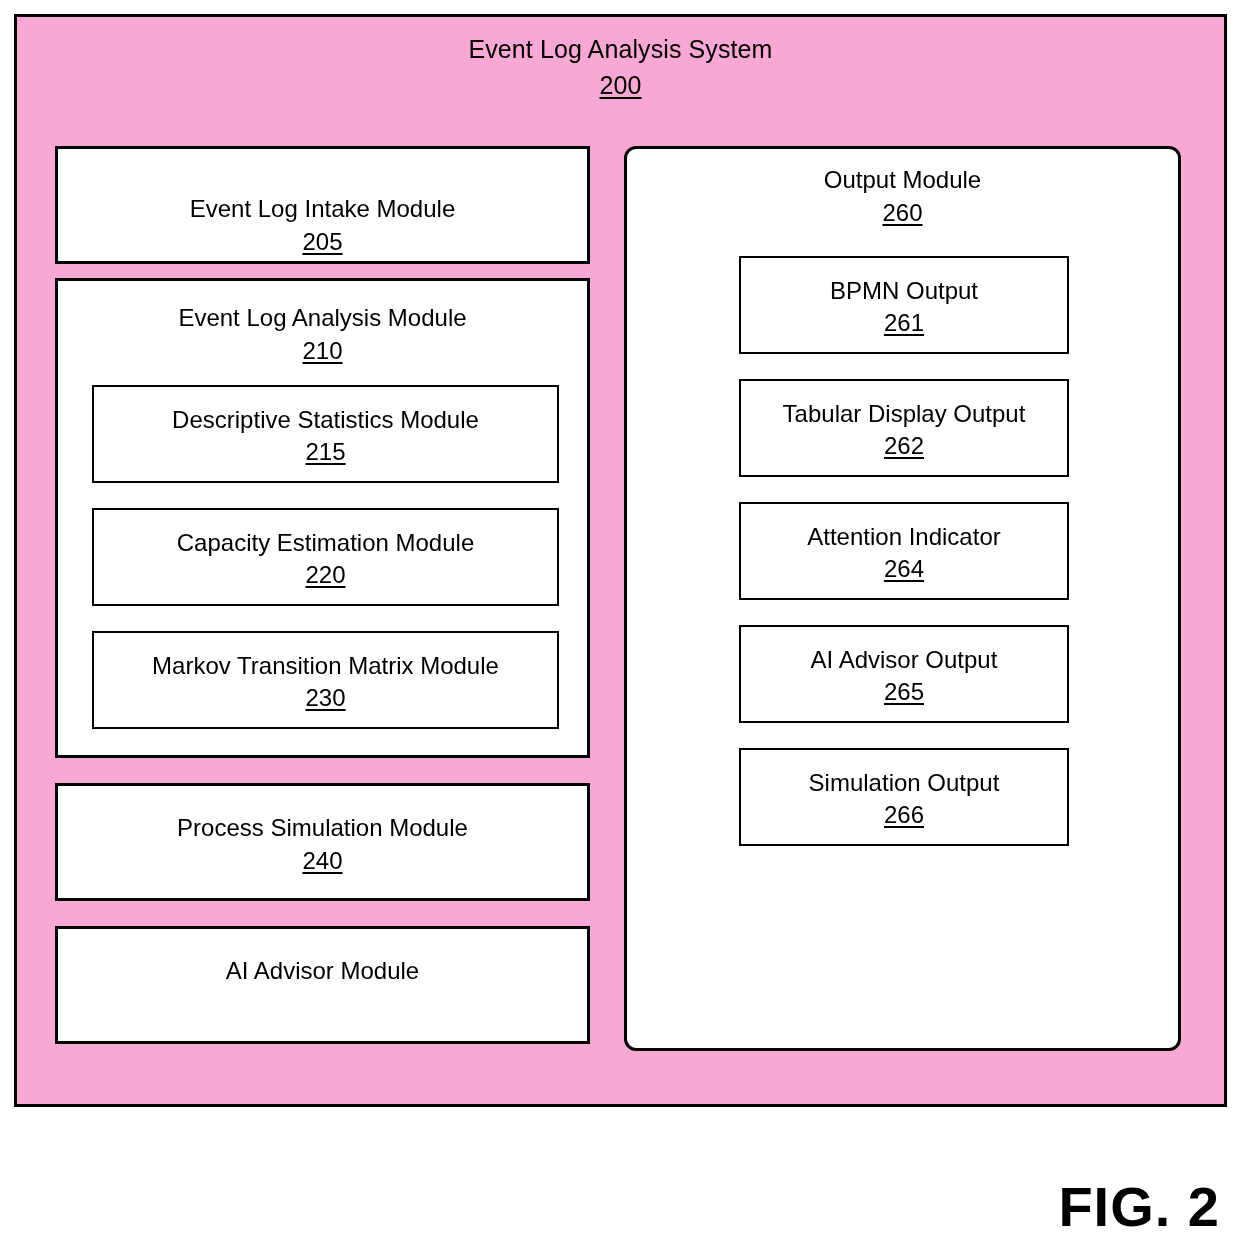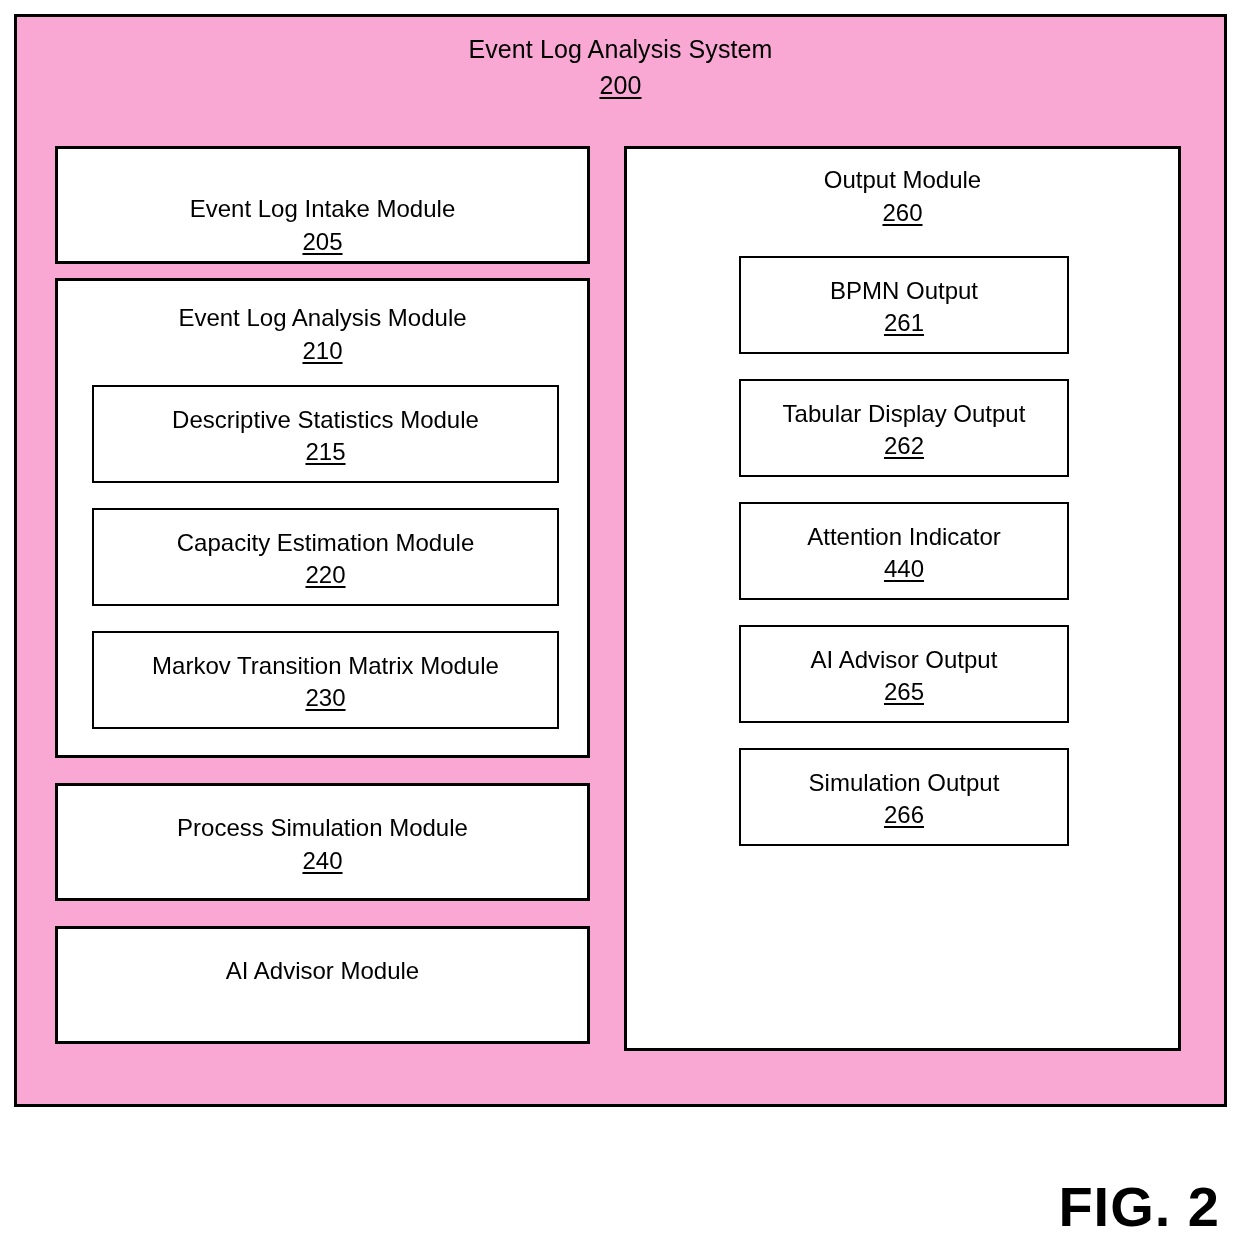--- a/index.html
+++ b/index.html
@@ -116,20 +116,21 @@
   }
   .box-nested:last-child { margin-bottom: 0; }
   .box-nested > .label { font-size: 24px; line-height: 33px; }
   .box-nested > .ref { font-size: 24px; line-height: 31px; }
 
   
   .box-output {
     width: 557px;
     height: 905px;
     padding-top: 14px;
+    border-radius: 12px;
   }
   .out-wrap {
     position: absolute;
     left: 112px;
     top: 107px;
     width: 330px;
   }
   .box-out-item {
     width: 330px;
     height: 98px;
@@ -210,21 +211,21 @@
         <div class="box box-out-item">
           <span class="label">BPMN Output</span>
           <span class="ref">261</span>
         </div>
         <div class="box box-out-item">
           <span class="label">Tabular Display Output</span>
           <span class="ref">262</span>
         </div>
         <div class="box box-out-item">
           <span class="label">Attention Indicator</span>
-          <span class="ref">440</span>
+          <span class="ref">264</span>
         </div>
         <div class="box box-out-item">
           <span class="label">AI Advisor Output</span>
           <span class="ref">265</span>
         </div>
         <div class="box box-out-item">
           <span class="label">Simulation Output</span>
           <span class="ref">266</span>
         </div>
       </div>

